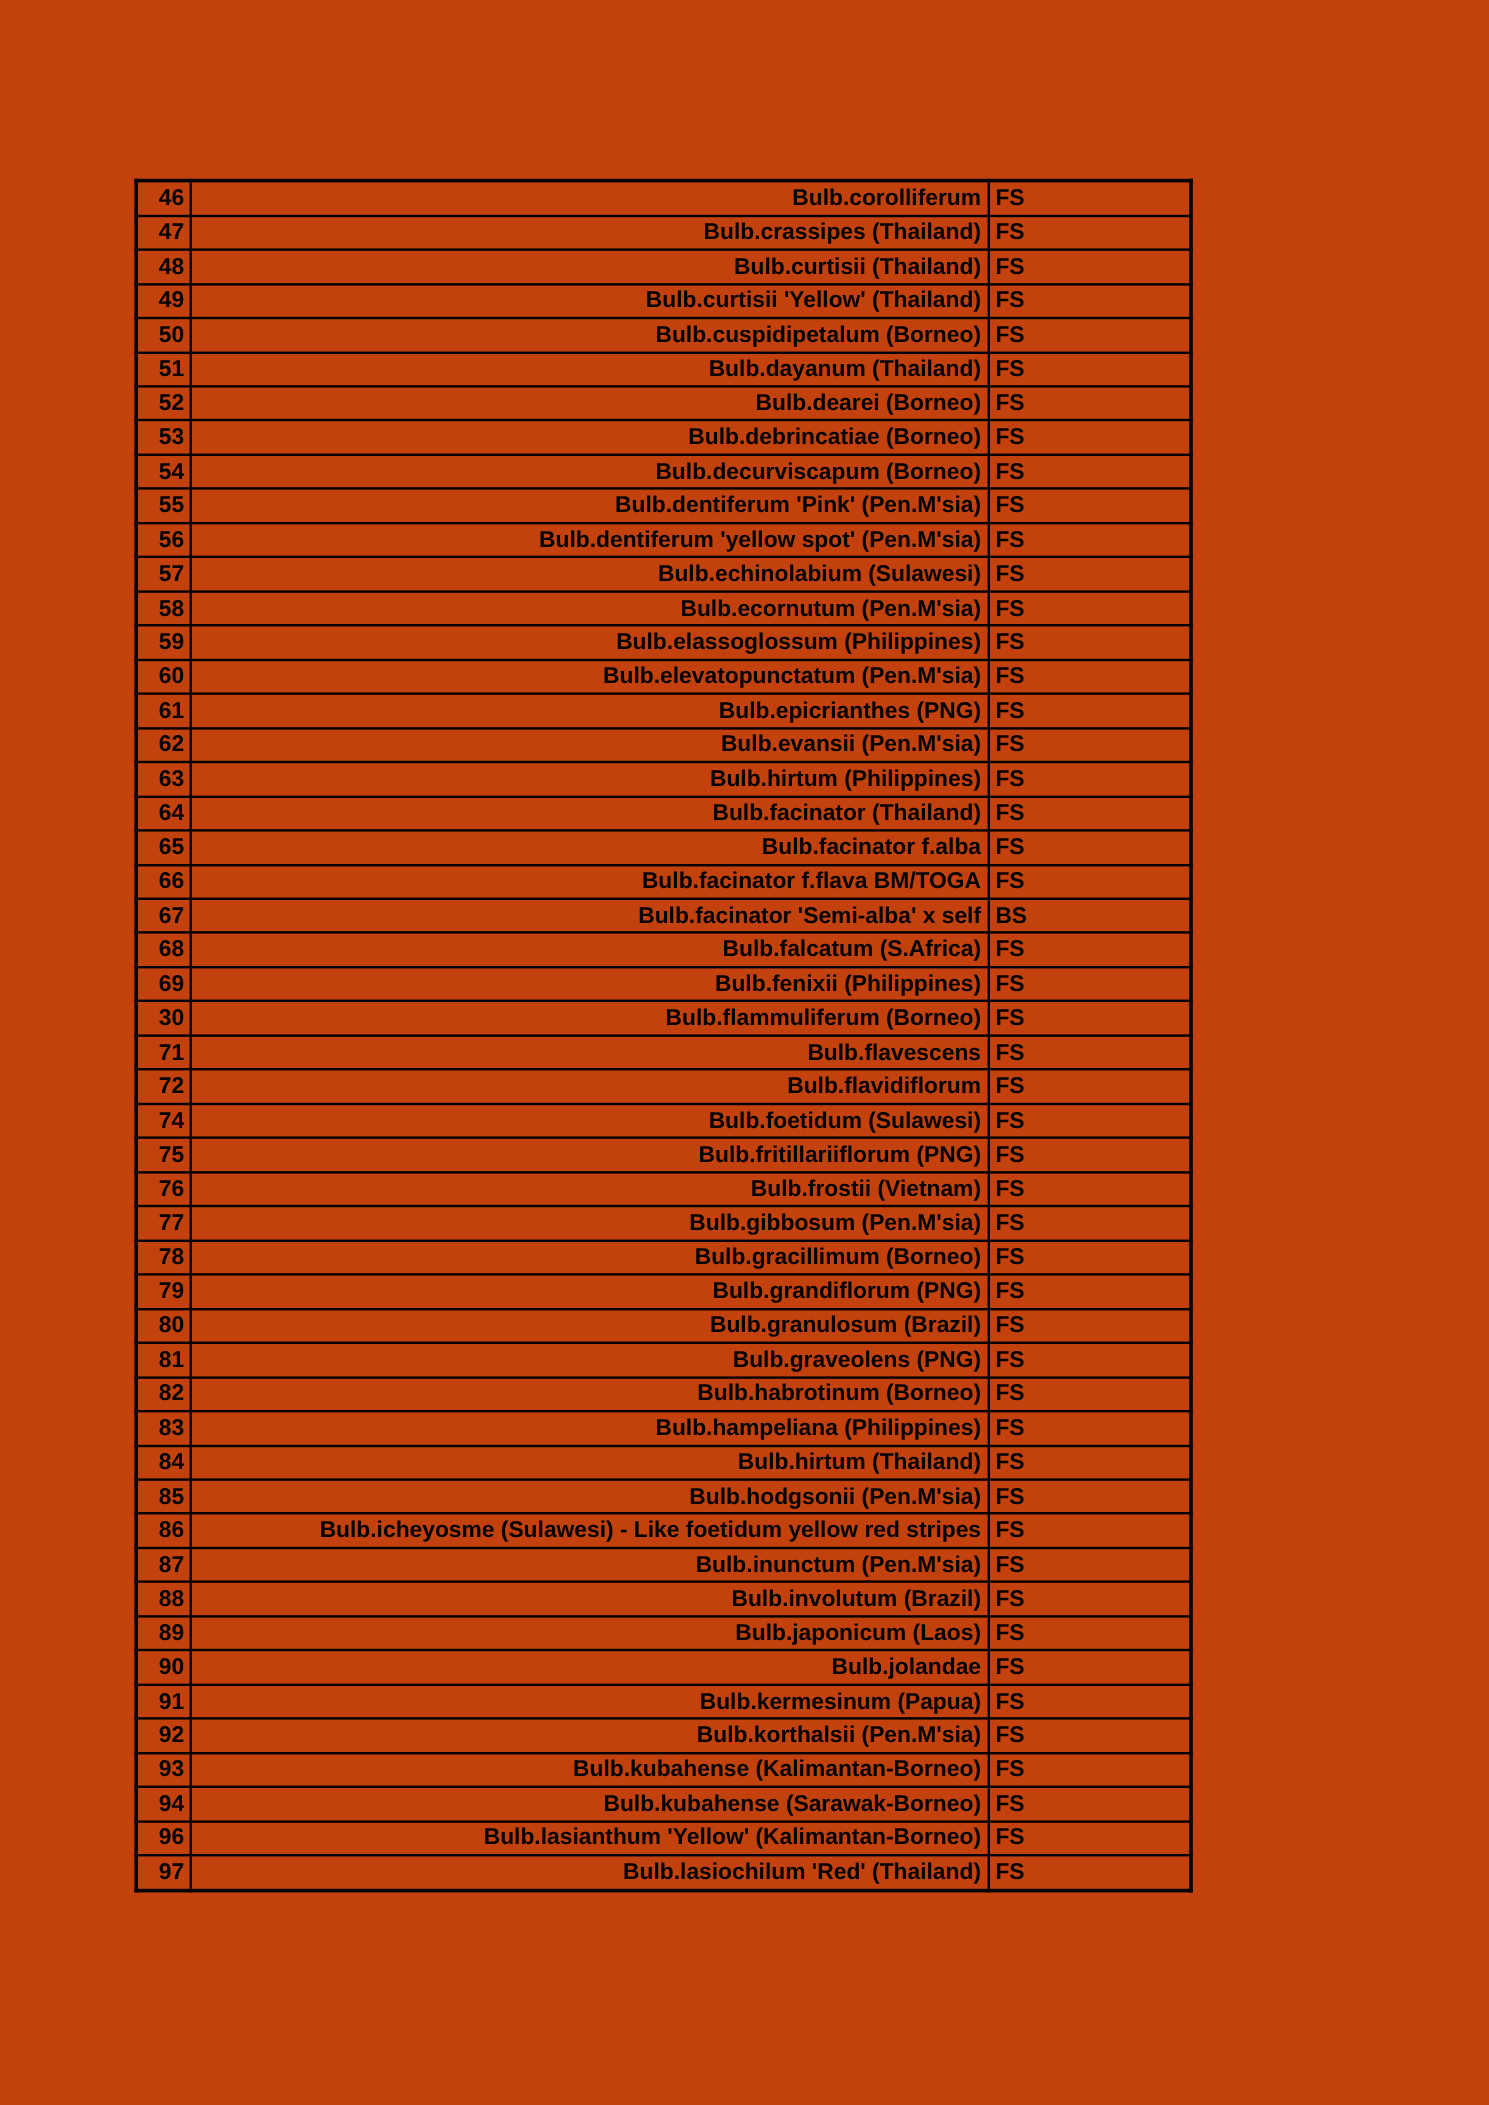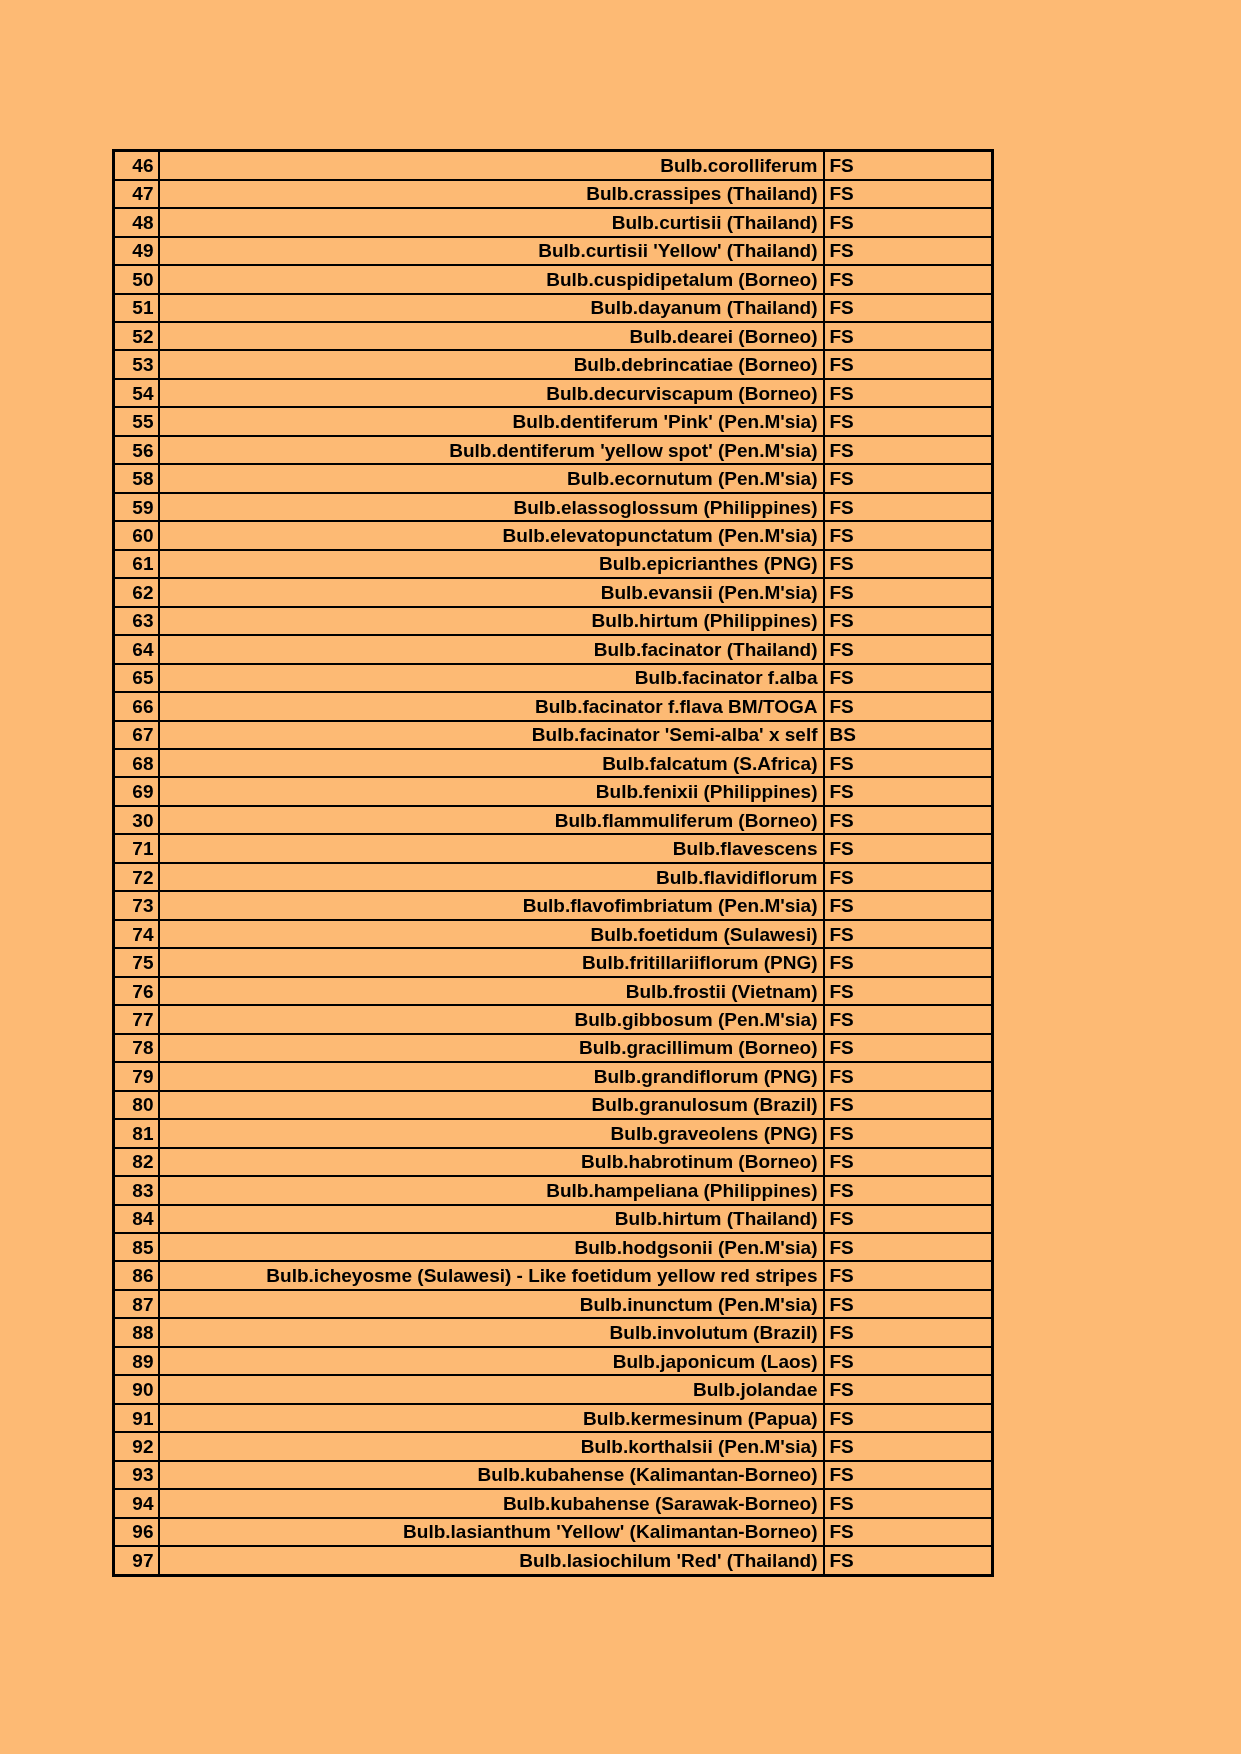--- a/index.html
+++ b/index.html
@@ -4,21 +4,21 @@
 <style>
   html, body {
     margin: 0;
     padding: 0;
     background: #ffffff;
   }
   .page {
     position: relative;
     width: 1241px;
     height: 1754px;
-    background: #fdba74;
+    background: #c2410c;
     font-family: "Liberation Sans", sans-serif;
     overflow: hidden;
   }
   table.species-table {
     position: absolute;
     left: 112px;
     top: 149px;
     width: 879px;
     height: 1428px;
     border-collapse: collapse;
@@ -111,20 +111,25 @@
     <td class="num">55</td>
     <td class="name">Bulb.dentiferum 'Pink' (Pen.M'sia)</td>
     <td class="status">FS</td>
   </tr>
         <tr>
     <td class="num">56</td>
     <td class="name">Bulb.dentiferum 'yellow spot' (Pen.M'sia)</td>
     <td class="status">FS</td>
   </tr>
         <tr>
+    <td class="num">57</td>
+    <td class="name">Bulb.echinolabium (Sulawesi)</td>
+    <td class="status">FS</td>
+  </tr>
+        <tr>
     <td class="num">58</td>
     <td class="name">Bulb.ecornutum (Pen.M'sia)</td>
     <td class="status">FS</td>
   </tr>
         <tr>
     <td class="num">59</td>
     <td class="name">Bulb.elassoglossum (Philippines)</td>
     <td class="status">FS</td>
   </tr>
         <tr>
@@ -183,25 +188,20 @@
     <td class="status">FS</td>
   </tr>
         <tr>
     <td class="num">71</td>
     <td class="name">Bulb.flavescens</td>
     <td class="status">FS</td>
   </tr>
         <tr>
     <td class="num">72</td>
     <td class="name">Bulb.flavidiflorum</td>
-    <td class="status">FS</td>
-  </tr>
-        <tr>
-    <td class="num">73</td>
-    <td class="name">Bulb.flavofimbriatum (Pen.M'sia)</td>
     <td class="status">FS</td>
   </tr>
         <tr>
     <td class="num">74</td>
     <td class="name">Bulb.foetidum (Sulawesi)</td>
     <td class="status">FS</td>
   </tr>
         <tr>
     <td class="num">75</td>
     <td class="name">Bulb.fritillariiflorum (PNG)</td>

